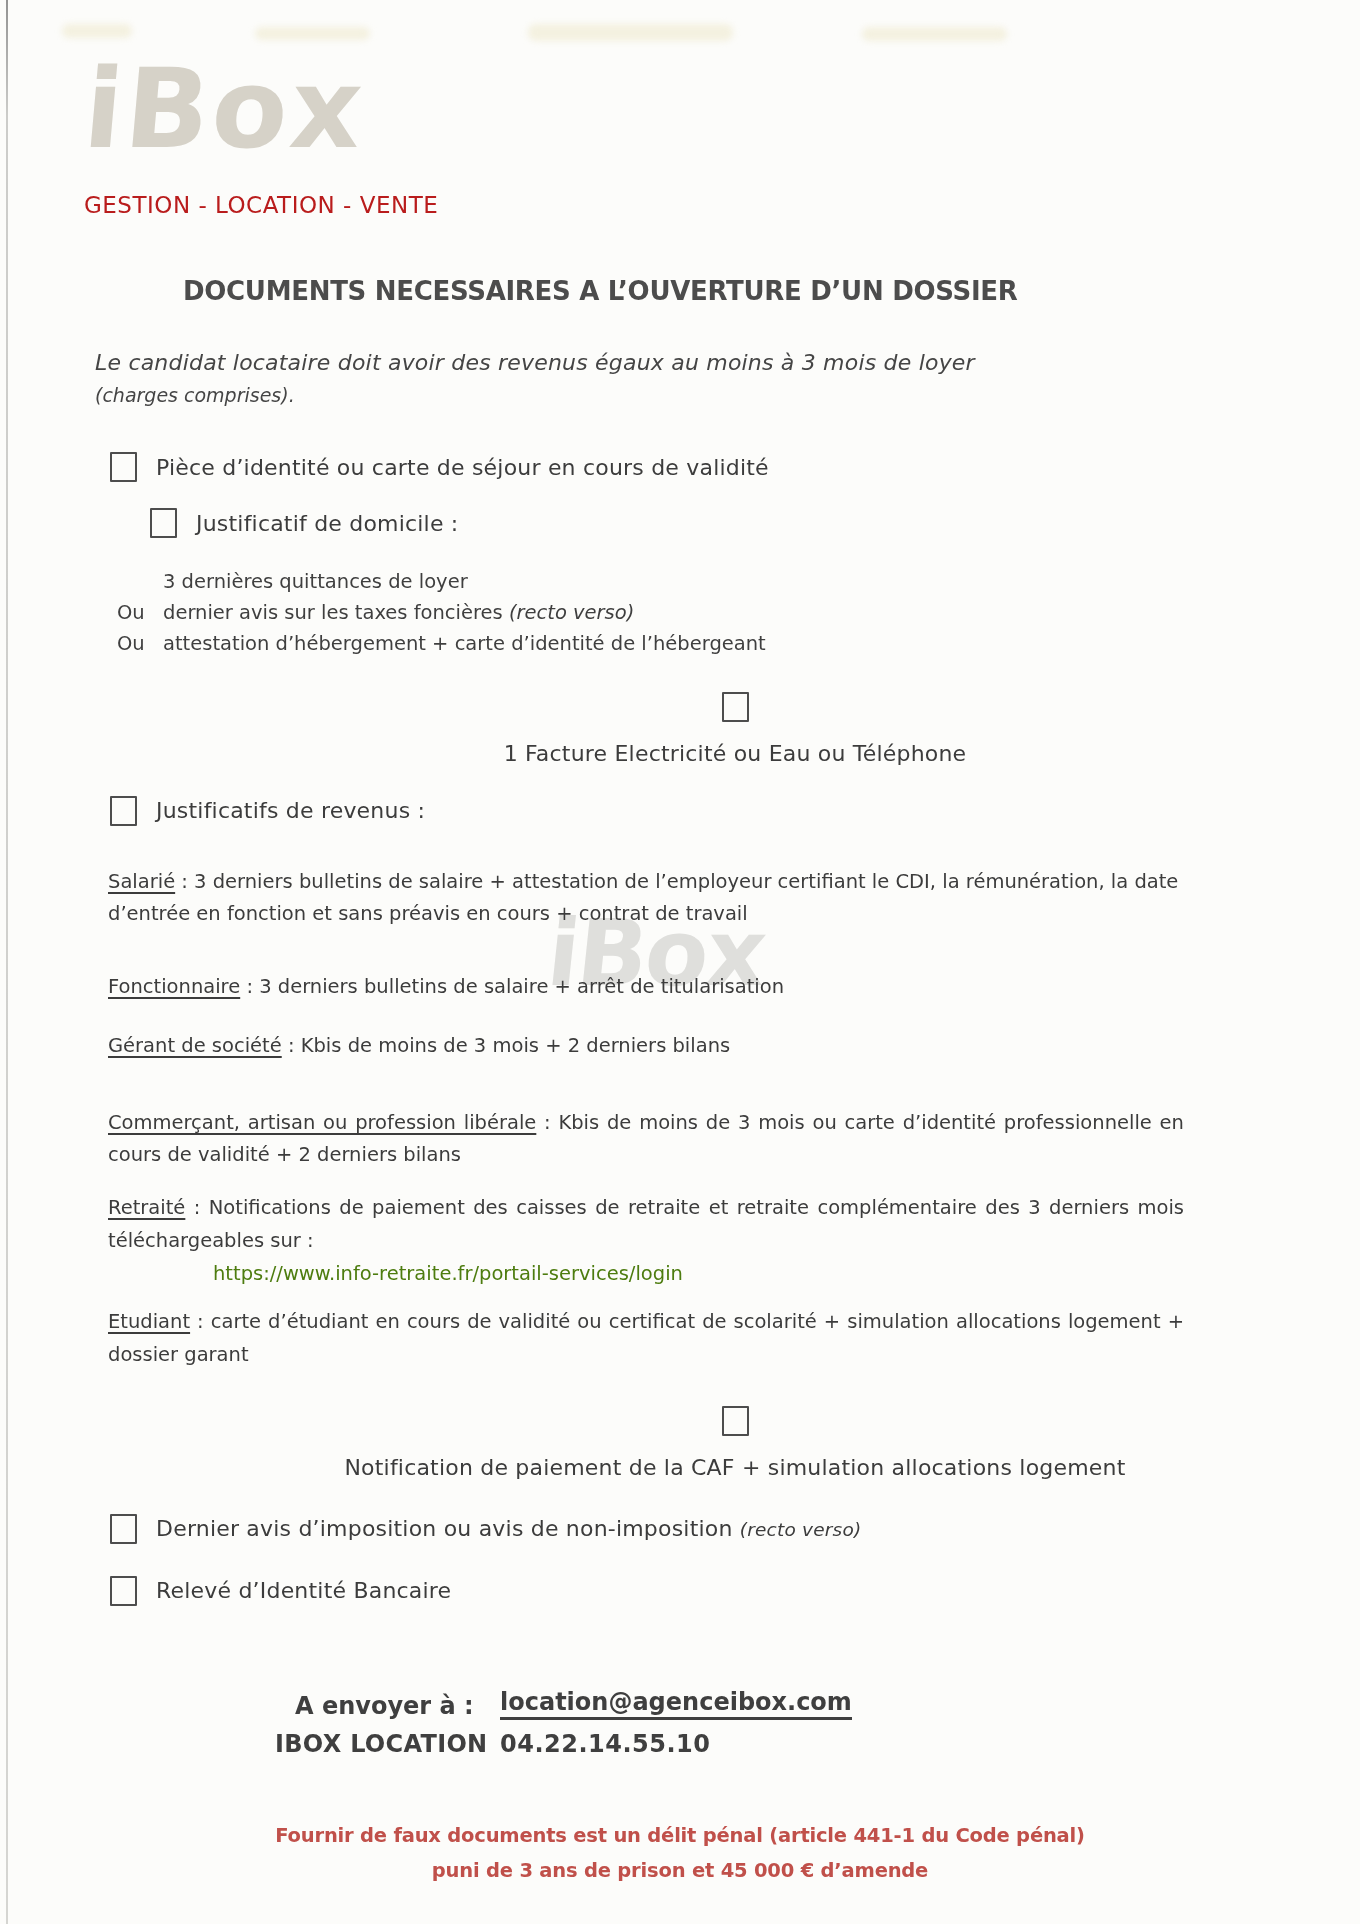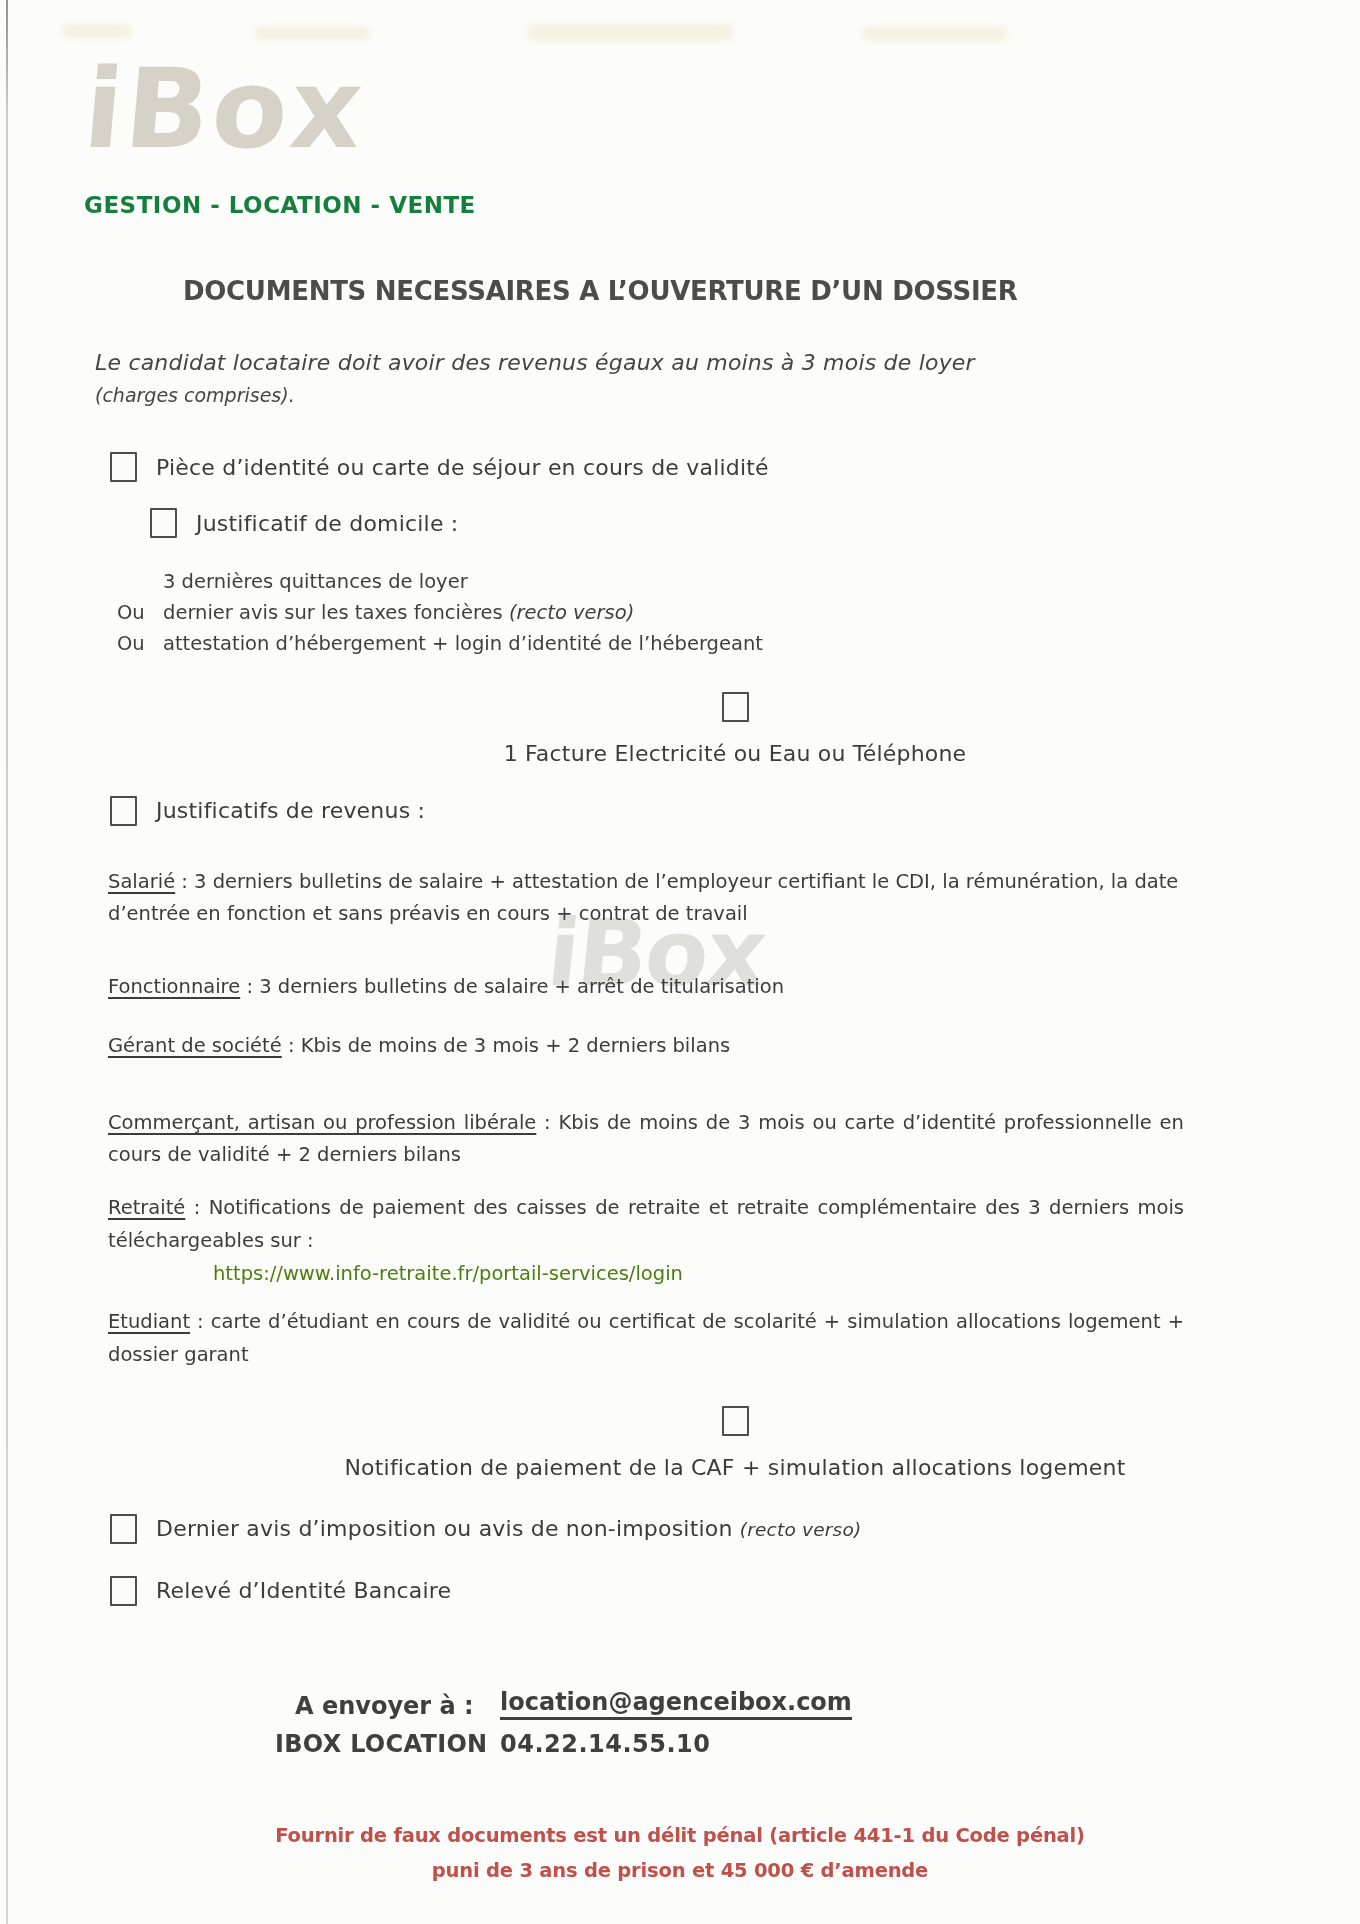--- a/index.html
+++ b/index.html
@@ -39,22 +39,22 @@
 
   
   .header { padding-top:54px; padding-left:80px; }
   .logo {
     font-size:110px; font-weight:700; line-height:1;
     letter-spacing:3px; color:#d6d2c8;
     transform:skewX(-5deg); transform-origin:left bottom;
   }
   .tagline {
     margin-top:28px; margin-left:4px;
-    font-size:23px; font-weight:700; letter-spacing:.5px;
-    color:#15803d;
+    font-size:23px; font-weight:400; letter-spacing:.5px;
+    color:#b91c1c;
   }
 
   
   .title {
     margin-top:58px; margin-left:183px;
     font-size:26px; font-weight:700; letter-spacing:-.3px;
     color:#4c4c4c;
   }
   .intro { margin-top:44px; margin-left:95px; font-style:italic; color:#454545; }
   .intro .l1 { font-size:22px; letter-spacing:.2px; }
@@ -163,21 +163,21 @@
     <div class="dom-row">
       <span class="dom-prefix"></span>
       <span class="dom-text"><span>3 dernières quittances de loyer</span><span class="it"></span></span>
     </div>
     <div class="dom-row">
       <span class="dom-prefix">Ou</span>
       <span class="dom-text"><span>dernier avis sur les taxes foncières </span><span class="it">(recto verso)</span></span>
     </div>
     <div class="dom-row">
       <span class="dom-prefix">Ou</span>
-      <span class="dom-text"><span>attestation d’hébergement + login d’identité de l’hébergeant</span><span class="it"></span></span>
+      <span class="dom-text"><span>attestation d’hébergement + carte d’identité de l’hébergeant</span><span class="it"></span></span>
     </div>
   </div>
 
   <div class="check-item mt-c3">
     <span class="checkbox"></span>
     <span class="check-label">1 Facture Electricité ou Eau ou Téléphone</span>
   </div>
 
   <div class="check-item mt-c4">
     <span class="checkbox"></span>

